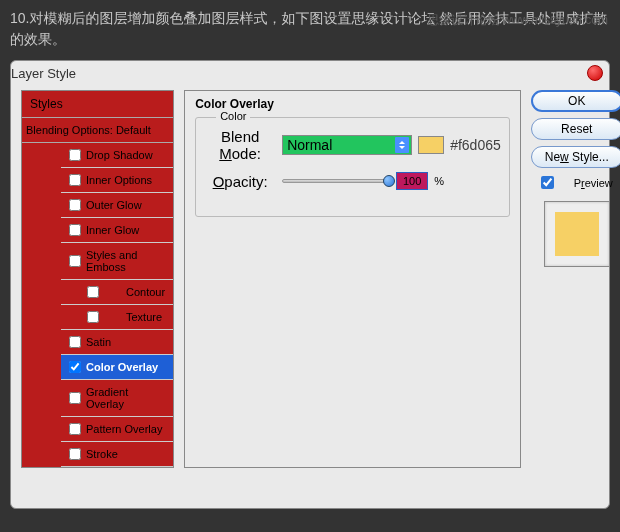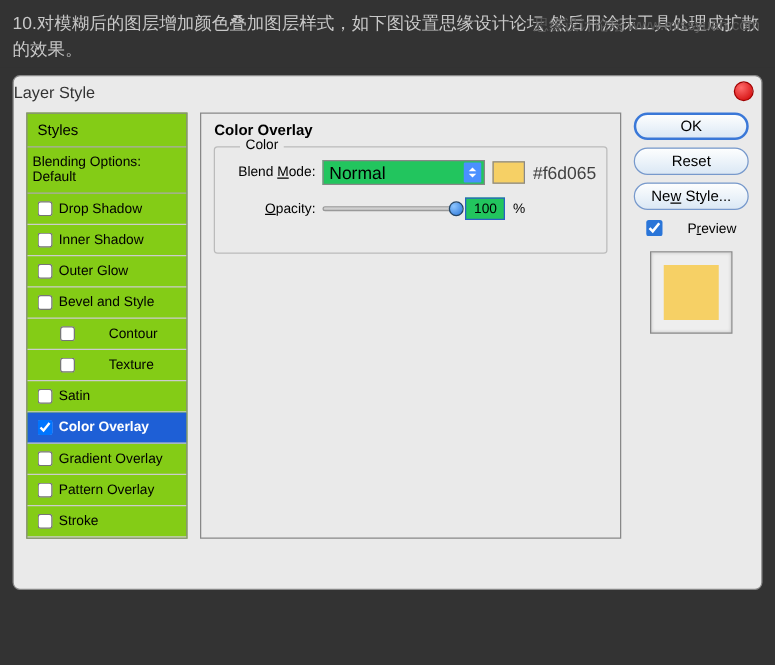--- a/index.html
+++ b/index.html
@@ -3,44 +3,44 @@
 <meta charset="utf-8">
 <style>
   * { box-sizing: border-box; margin: 0; padding: 0; }
   body { background: #333; font-family: Arial, sans-serif; font-size: 12px; width: 620px; }
   .header-text { color: #c8c8c8; padding: 8px 10px 4px 10px; font-size: 14px; line-height: 1.5; background: #333; }
   .watermark { position: absolute; top: 12px; right: 12px; color: #5a5a5a; font-size: 12px; }
   .dialog { background: #eaeaea; border: 1px solid #888; margin: 6px 10px 10px 10px; border-radius: 6px; padding-bottom: 40px; }
   .titlebar { text-align: left; padding: 5px 0; font-size: 13px; color: #333; position: relative; }
   .closebtn { position: absolute; right: 6px; top: 4px; width: 16px; height: 16px; border-radius: 50%; background: radial-gradient(circle at 35% 30%, #ff6b6b, #cc0000); border: 1px solid #a00000; }
   .dialog-body { display: flex; gap: 10px; padding: 4px 10px 0 10px; }
-  .styles-panel { width: 158px; border: 1px solid #888; background: #84cc16; }
+  .styles-panel { width: 158px; border: 1px solid #888; background: #b91c1c; }
   .styles-header { padding: 6px 8px; border-bottom: 1px solid #aaa; }
   .styles-blend { padding: 6px 4px; border-bottom: 1px solid #aaa; font-size: 11px; }
-  .style-item { padding: 6px 8px; border-bottom: 1px solid #ccc; display: flex; align-items: center; gap: 5px; font-size: 11px; cursor: pointer; }
+  .style-item { padding: 6px 8px; border-bottom: 1px solid #ccc; display: flex; align-items: center; gap: 5px; font-size: 11px; cursor: pointer; margin-left: 39px; }
   .style-item.sub { padding-left: 26px; gap: 27px; }
   .style-item.selected { background: #1e5fd6; color: #fff; font-weight: bold; }
   .style-item input[type="checkbox"] { width: 12px; height: 12px; }
   .center-panel { flex: 1; border: 1px solid #888; background: #eaeaea; padding: 6px 10px; }
   .section-title { font-weight: bold; font-size: 12px; margin-bottom: 2px; }
   .subsection { border: 1px solid #bbb; border-radius: 3px; padding: 10px 8px 16px 8px; position: relative; margin-top: 6px; }
   .subsection-title { position: absolute; top: -8px; left: 20px; background: #eaeaea; padding: 0 4px; font-size: 11px; }
   .row { display: flex; align-items: center; gap: 6px; margin-bottom: 10px; }
-  .row-label { width: 72px; text-align: right; font-size: 11px; }
+  .row-label { width: 72px; text-align: center; font-size: 15px; }
   .row-label u { text-decoration: underline; }
   .select-wrap { position: relative; width: 130px; height: 20px; border: 1px solid #888; background: #22c55e; display: flex; align-items: center; padding-left: 4px; font-size: 14px; }
   .select-caret { position: absolute; right: 2px; top: 1px; width: 14px; height: 16px; background: #4a90ff; border-radius: 1px; display: flex; flex-direction: column; align-items: center; justify-content: center; }
   .caret-up, .caret-down { width: 0; height: 0; border-left: 3px solid transparent; border-right: 3px solid transparent; }
   .caret-up { border-bottom: 3px solid #fff; margin-bottom: 2px; }
   .caret-down { border-top: 3px solid #fff; }
   .swatch { width: 26px; height: 18px; border: 1px solid #888; }
   .hex { font-size: 14px; color: #404040; }
   .slider { width: 108px; height: 4px; background: linear-gradient(to bottom,#ddd,#bbb); border: 1px solid #999; border-radius: 2px; position: relative; }
   .slider-thumb { position: absolute; right: -6px; top: -5px; width: 12px; height: 12px; border-radius: 50%; background: radial-gradient(circle at 30% 30%, #8ec6ff, #2a75d8); border: 1px solid #246; }
-  .numbox { width: 32px; height: 18px; border: 1px solid #2a60c4; background: #22c55e; text-align: center; font-size: 11px; line-height: 16px; }
+  .numbox { width: 32px; height: 18px; border: 1px solid #2a60c4; background: #be185d; text-align: center; font-size: 11px; line-height: 16px; }
   .pct { font-size: 11px; }
   .right-panel { width: 96px; display: flex; flex-direction: column; gap: 6px; align-items: center; }
   .btn { width: 92px; height: 22px; border: 1px solid #7799cc; border-radius: 11px; background: linear-gradient(#fdfefe,#dbe8f5); font-size: 12px; display: flex; align-items: center; justify-content: center; cursor: pointer; }
   .btn.primary { border: 2px solid #3a78d8; font-weight: normal; }
   .preview-row { display: flex; align-items: center; gap: 20px; font-size: 11px; margin-top: 2px; }
   .preview-row input { accent-color: #2a75d8; }
   .preview-box { width: 66px; height: 66px; border: 1px solid #888; background: #eee; display: flex; align-items: center; justify-content: center; margin-top: 6px; box-shadow: inset 0 0 3px rgba(0,0,0,0.2); }
   .preview-swatch { width: 44px; height: 44px; }
 </style>
 </head>
@@ -58,29 +58,33 @@
     <div class="styles-panel">
       <div class="styles-header">Styles</div>
       <div class="styles-blend">Blending Options: Default</div>
       <div id="styles-items">
           <div class="style-item">
             <input type="checkbox" style="">
             <span>Drop Shadow</span>
           </div>
           <div class="style-item">
             <input type="checkbox" style="">
-            <span>Inner Shadow</span>
+            <span>Inner Options</span>
           </div>
           <div class="style-item">
             <input type="checkbox" style="">
             <span>Outer Glow</span>
           </div>
           <div class="style-item">
             <input type="checkbox" style="">
-            <span>Bevel and Style</span>
+            <span>Inner Glow</span>
+          </div>
+          <div class="style-item">
+            <input type="checkbox" style="">
+            <span>Styles and Emboss</span>
           </div>
           <div class="style-item sub">
             <input type="checkbox" style="">
             <span>Contour</span>
           </div>
           <div class="style-item sub">
             <input type="checkbox" style="">
             <span>Texture</span>
           </div>
           <div class="style-item">

